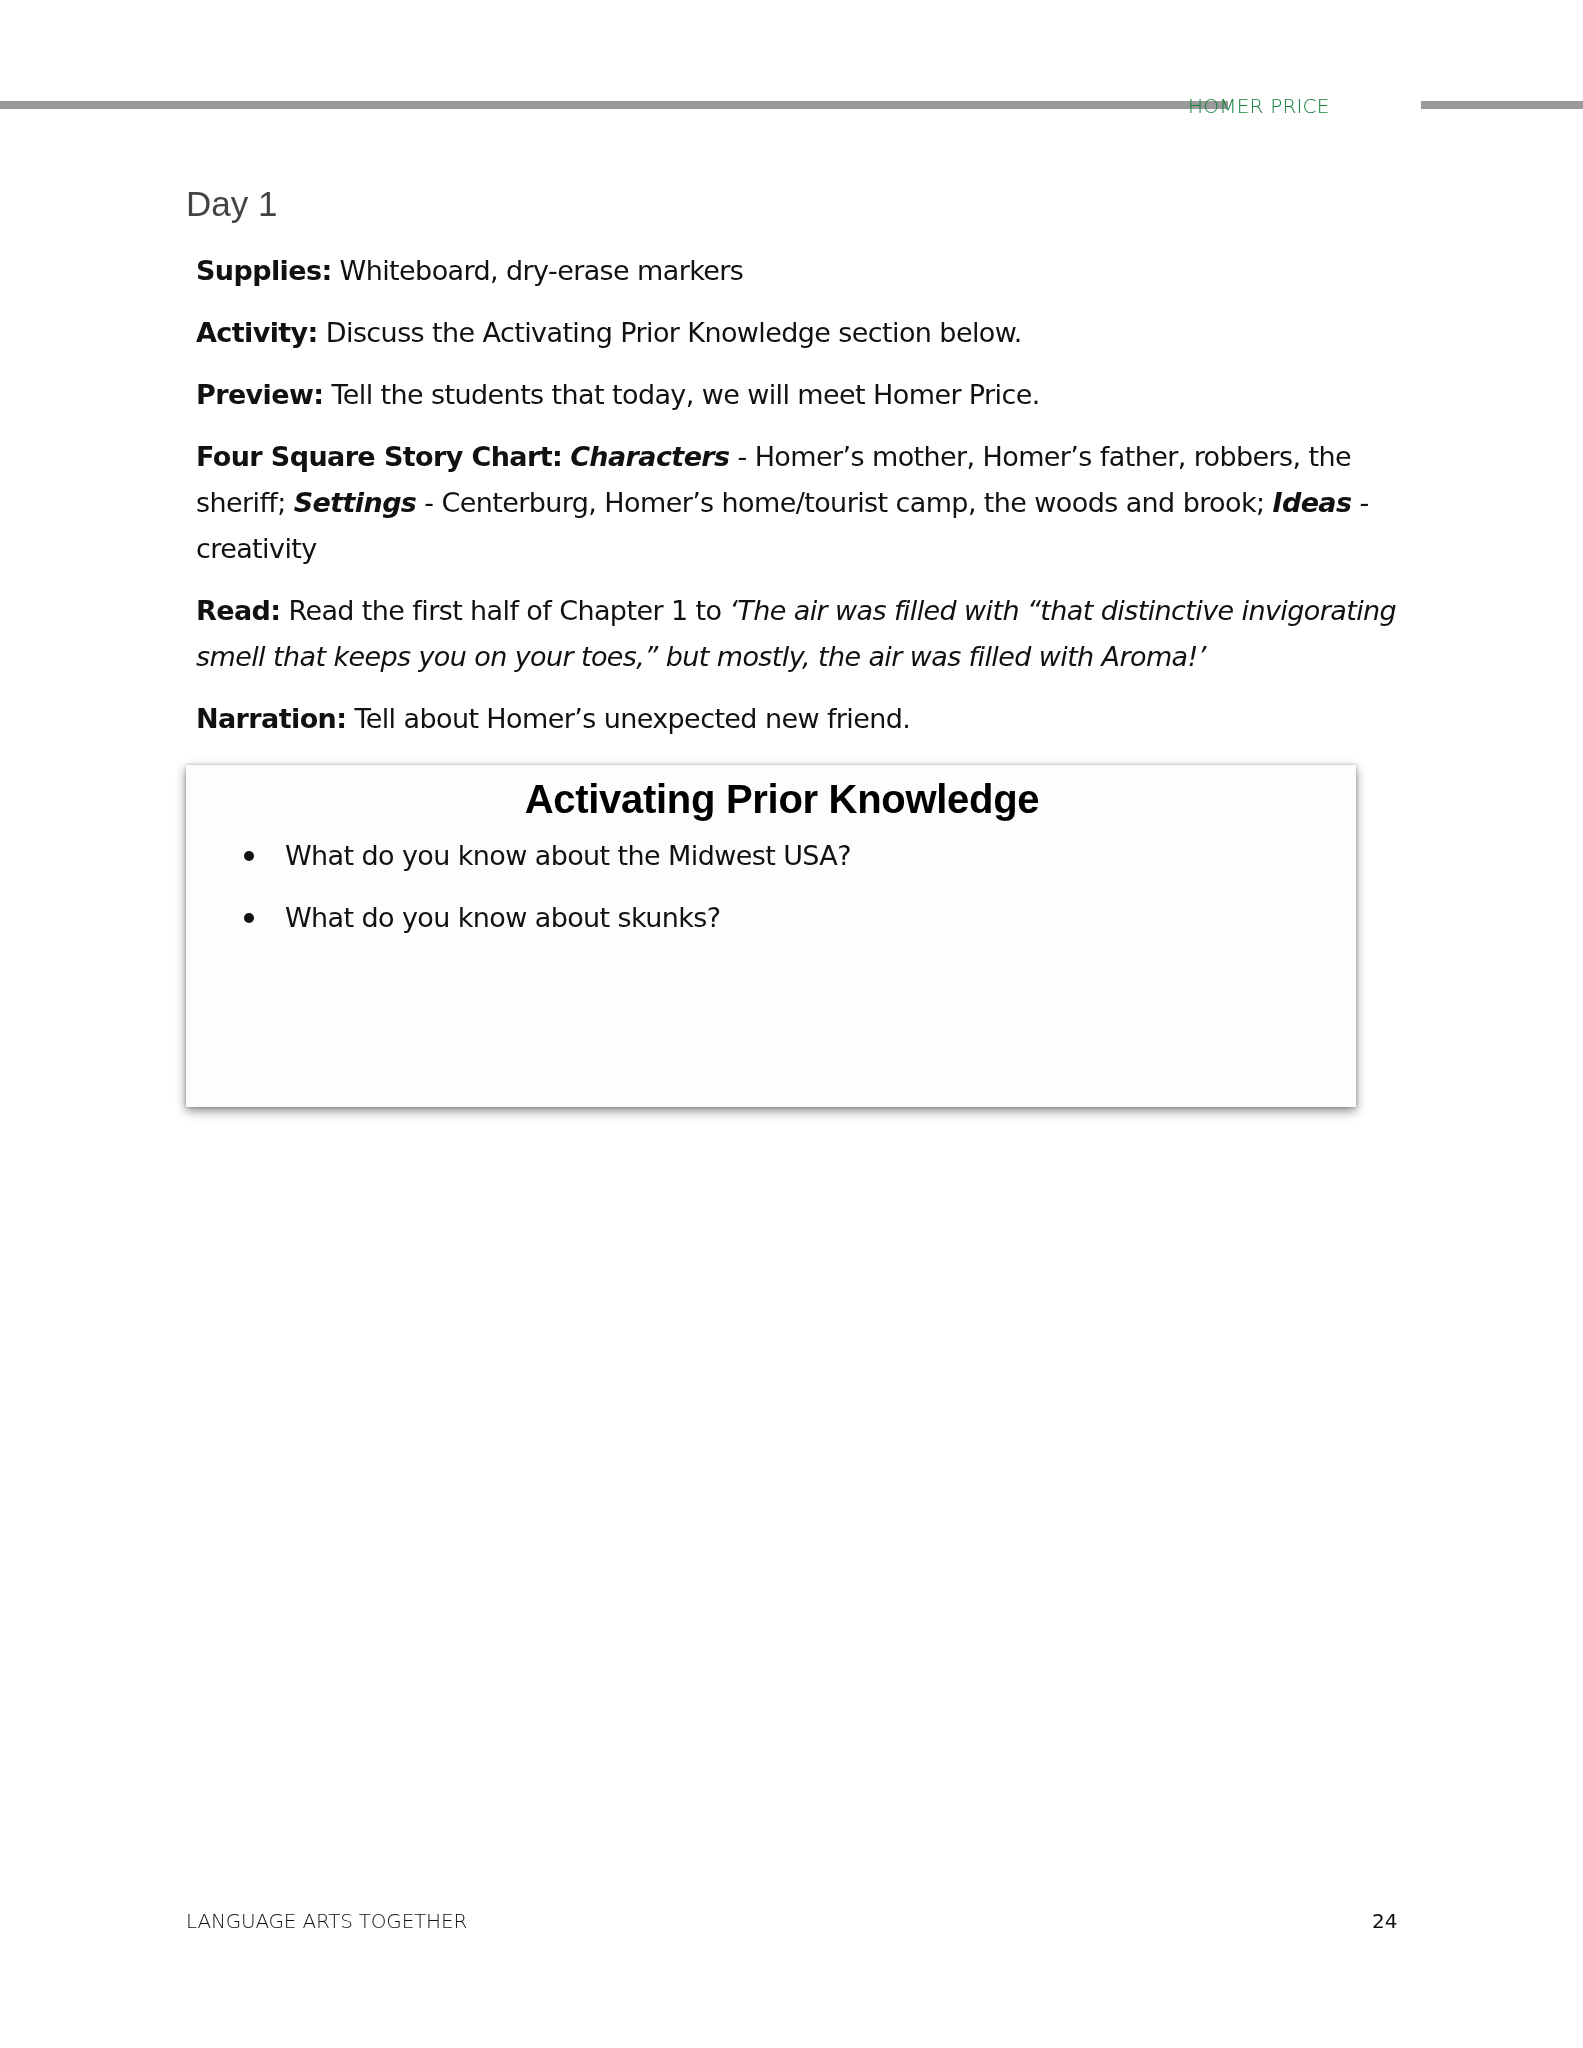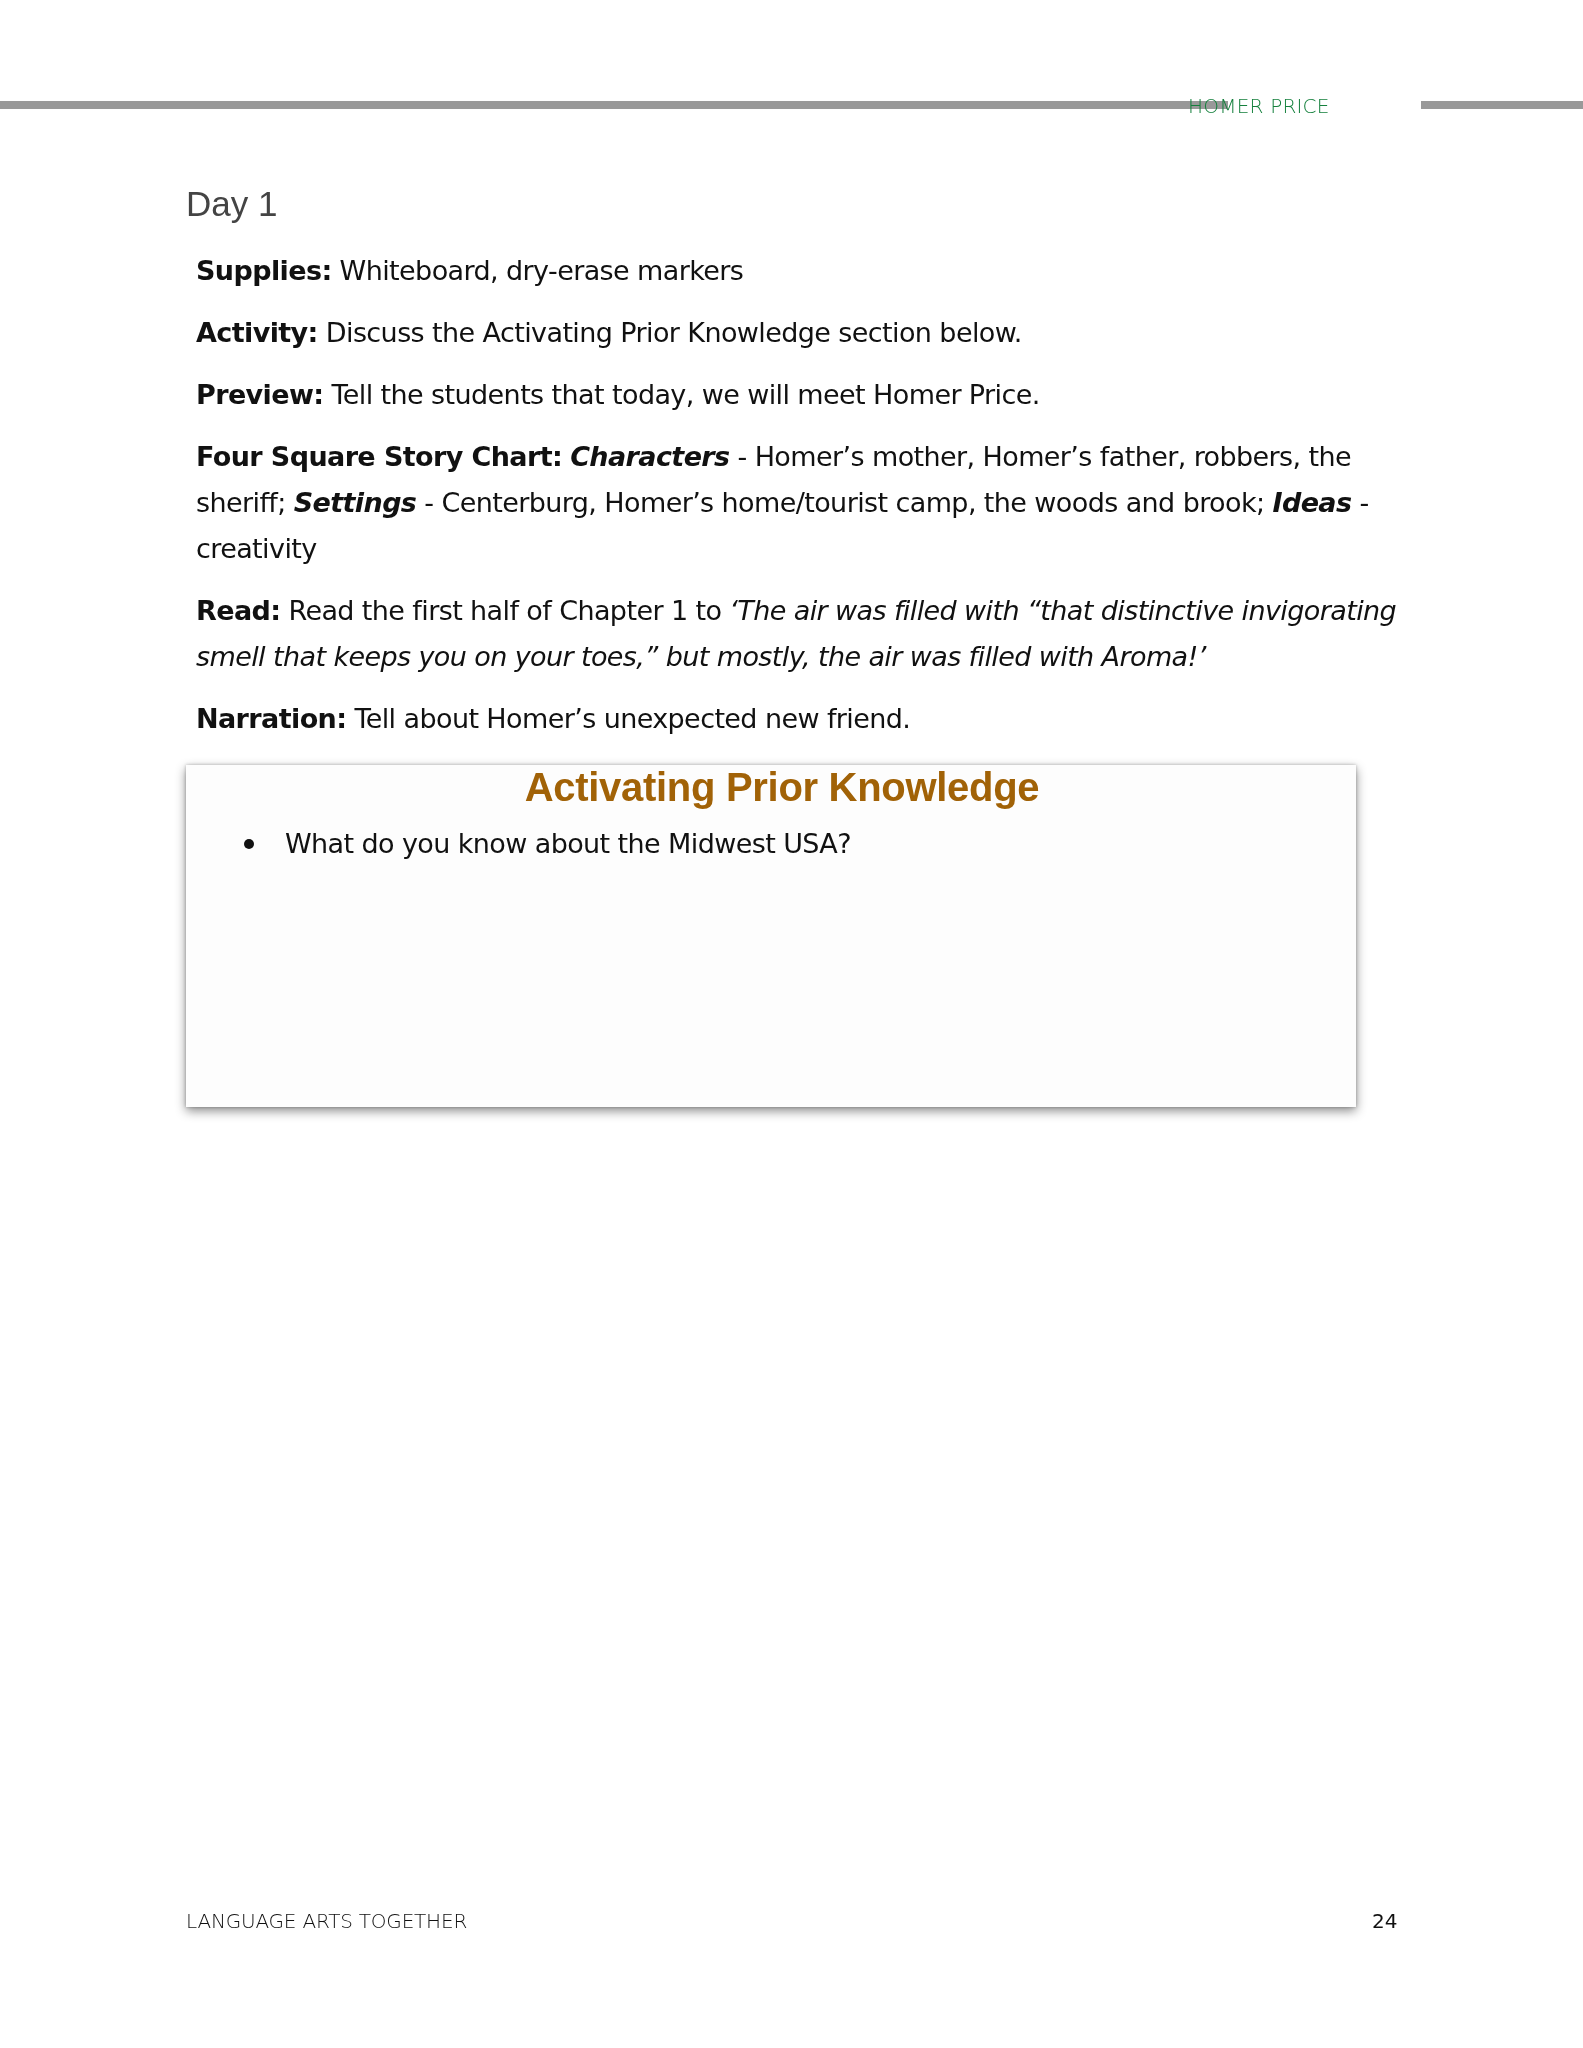--- a/index.html
+++ b/index.html
@@ -77,23 +77,24 @@
       position: absolute;
       left: 186px;
       top: 765px;
       width: 1170px;
       height: 342px;
       background: #fdfdfd;
       box-shadow: 0 4px 10px rgba(0,0,0,0.45), 0 0 3px rgba(0,0,0,0.25);
     }
     .apk-title {
       text-align: center;
+      margin-top: 12px;
       font-size: 40px;
       font-weight: bold;
-      color: #a16207;
+      color: #000000;
       font-family: "Liberation Sans", sans-serif;
       letter-spacing: -0.3px;
       padding-left: 22px;
     }
     .apk-list {
       list-style: none;
       margin: 14px 0 0 0;
       padding: 0;
       font-family: "DejaVu Sans", sans-serif;
       font-size: 27px;
@@ -165,17 +166,21 @@
   </p>
 </div>
 
 <div class="apk-box">
   <div class="apk-title">Activating Prior Knowledge</div>
   <ul class="apk-list">
     <li class="apk-item">
       <span class="bullet"></span>
       <span>What do you know about the Midwest USA?</span>
     </li>
+    <li class="apk-item">
+      <span class="bullet"></span>
+      <span>What do you know about skunks?</span>
+    </li>
   </ul>
 </div>
 
 <div class="footer-left">LANGUAGE ARTS TOGETHER</div>
 <div class="footer-right">24</div>
 
 </body></html>

